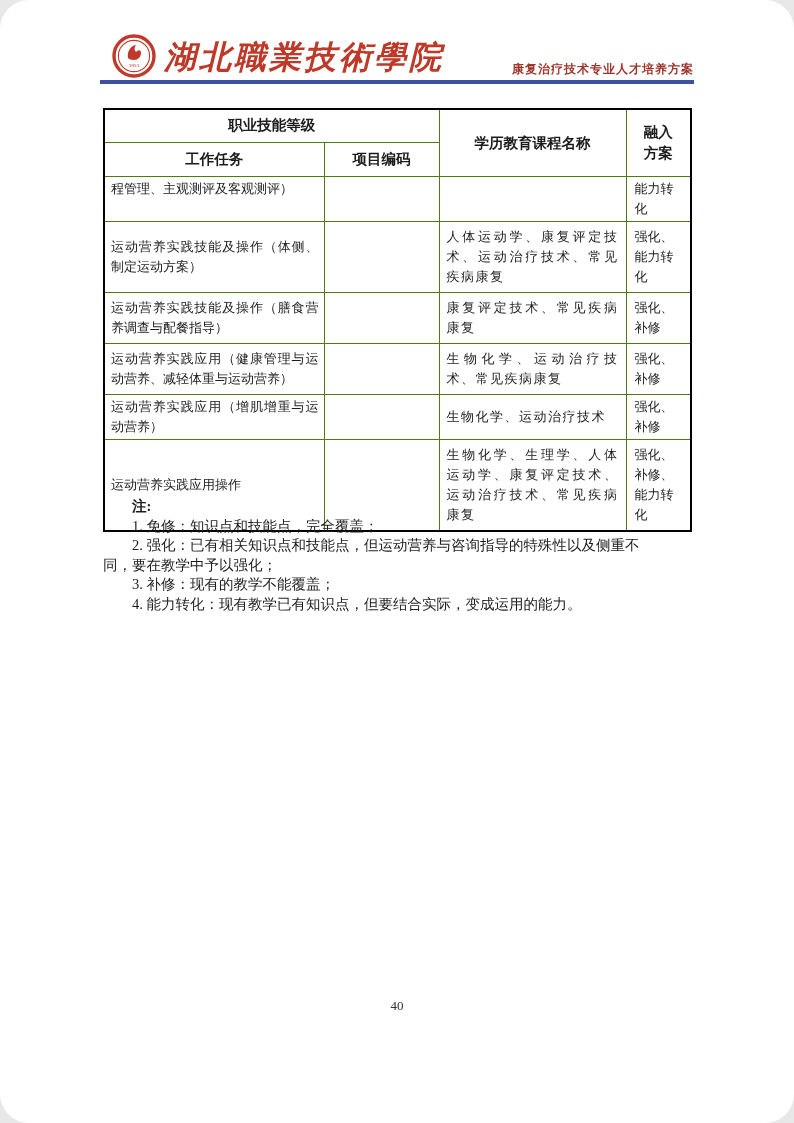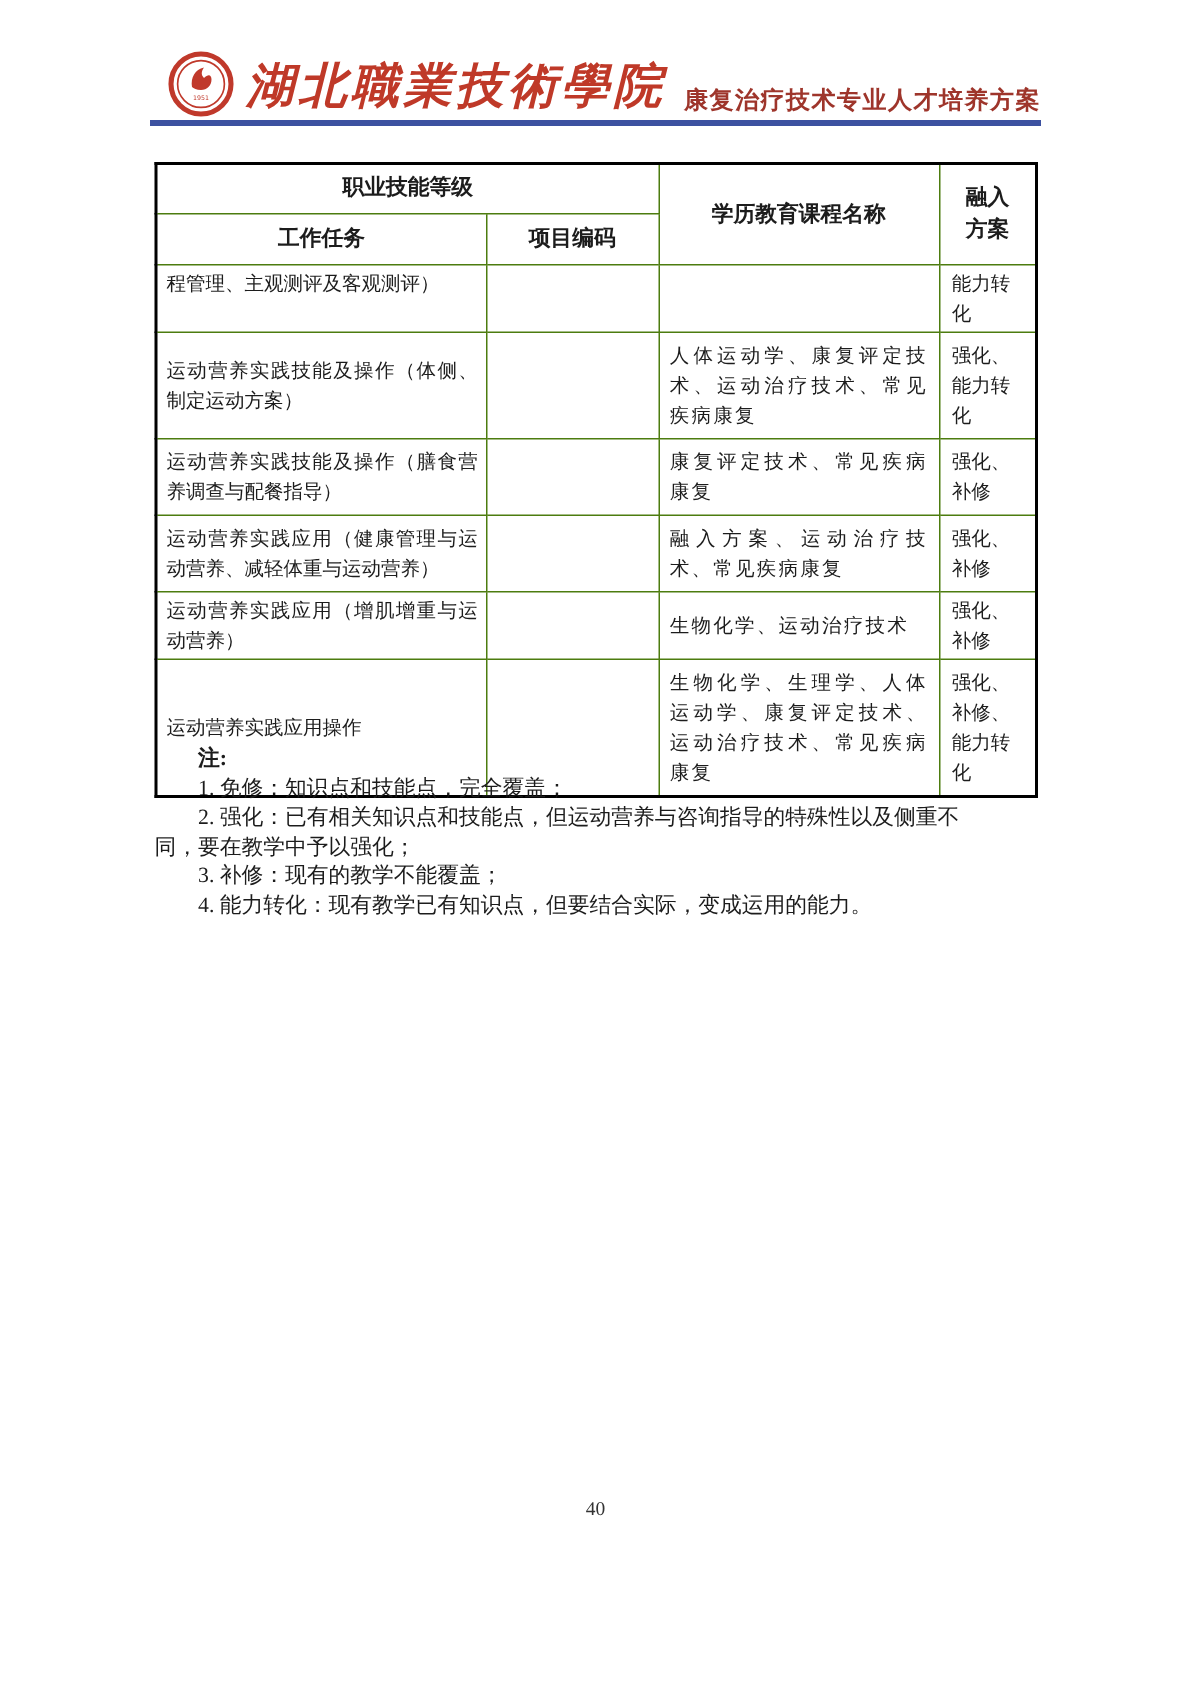--- a/index.html
+++ b/index.html
@@ -6,20 +6,21 @@
   html, body { background: #e8e8e8; }
   .page {
     position: relative;
     width: 794px;
     height: 1123px;
     margin: 0 auto;
     background: #ffffff;
     font-family: "Liberation Serif", "DejaVu Serif", serif;
     color: #1c1c1c;
     overflow: hidden;
+    border-radius: 29px;
   }
 
   
   .masthead {
     position: absolute;
     left: 100px; top: 32px;
     width: 594px; height: 48px;
   }
   .logo {
     position: absolute;
@@ -32,21 +33,21 @@
     font-size: 32px;
     font-weight: bold;
     font-style: italic;
     letter-spacing: 3px;
     color: #bf3928;
     white-space: nowrap;
   }
   .doc-title {
     position: absolute;
     right: 0; bottom: 2px;
-    font-size: 16px;
+    font-size: 12px;
     font-weight: bold;
     color: #9e352b;
     letter-spacing: 1px;
     white-space: nowrap;
   }
   .rule {
     position: absolute;
     left: 100px; top: 80px;
     width: 594px; height: 4px;
     background: #3c51a0;
@@ -163,21 +164,21 @@
       </tr>
       <tr class="r3">
         <td class="task">运动营养实践技能及操作（膳食营养调查与配餐指导）</td>
         <td class="code"></td>
         <td class="courses">康复评定技术、常见疾病康复</td>
         <td class="plan">强化、补修</td>
       </tr>
       <tr class="r4">
         <td class="task">运动营养实践应用（健康管理与运动营养、减轻体重与运动营养）</td>
         <td class="code"></td>
-        <td class="courses">融入方案、运动治疗技术、常见疾病康复</td>
+        <td class="courses">生物化学、运动治疗技术、常见疾病康复</td>
         <td class="plan">强化、补修</td>
       </tr>
       <tr class="r5">
         <td class="task">运动营养实践应用（增肌增重与运动营养）</td>
         <td class="code"></td>
         <td class="courses">生物化学、运动治疗技术</td>
         <td class="plan">强化、补修</td>
       </tr>
       <tr class="r6">
         <td class="task">运动营养实践应用操作</td>

